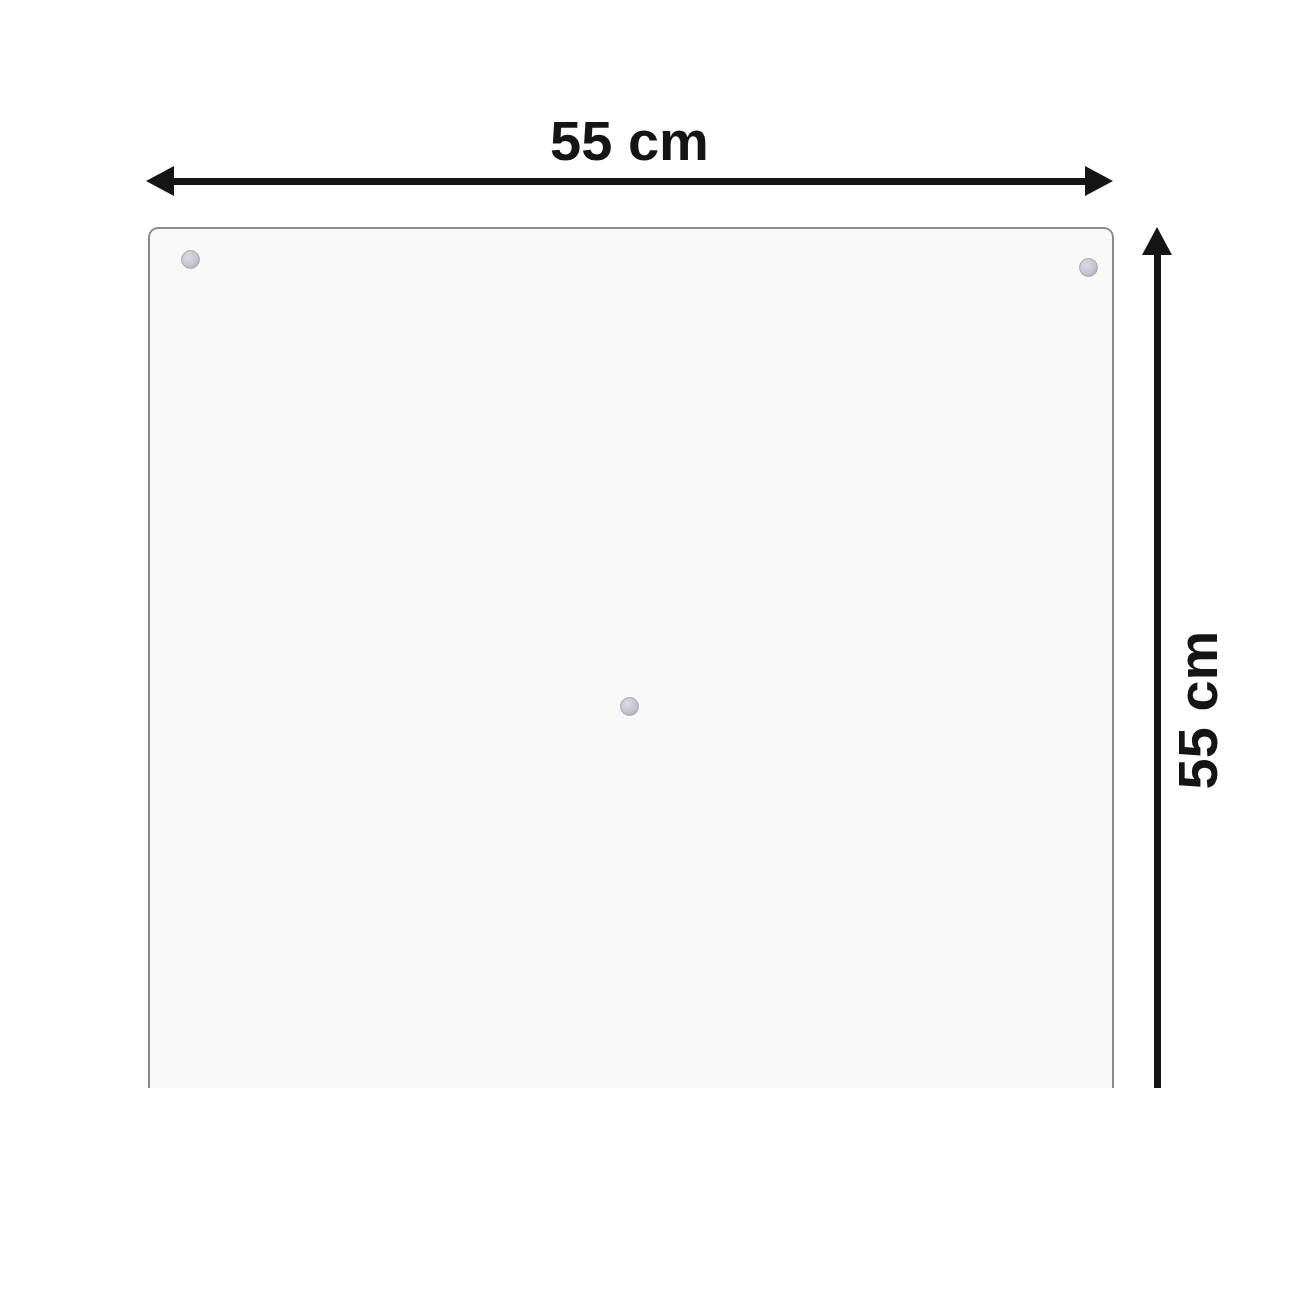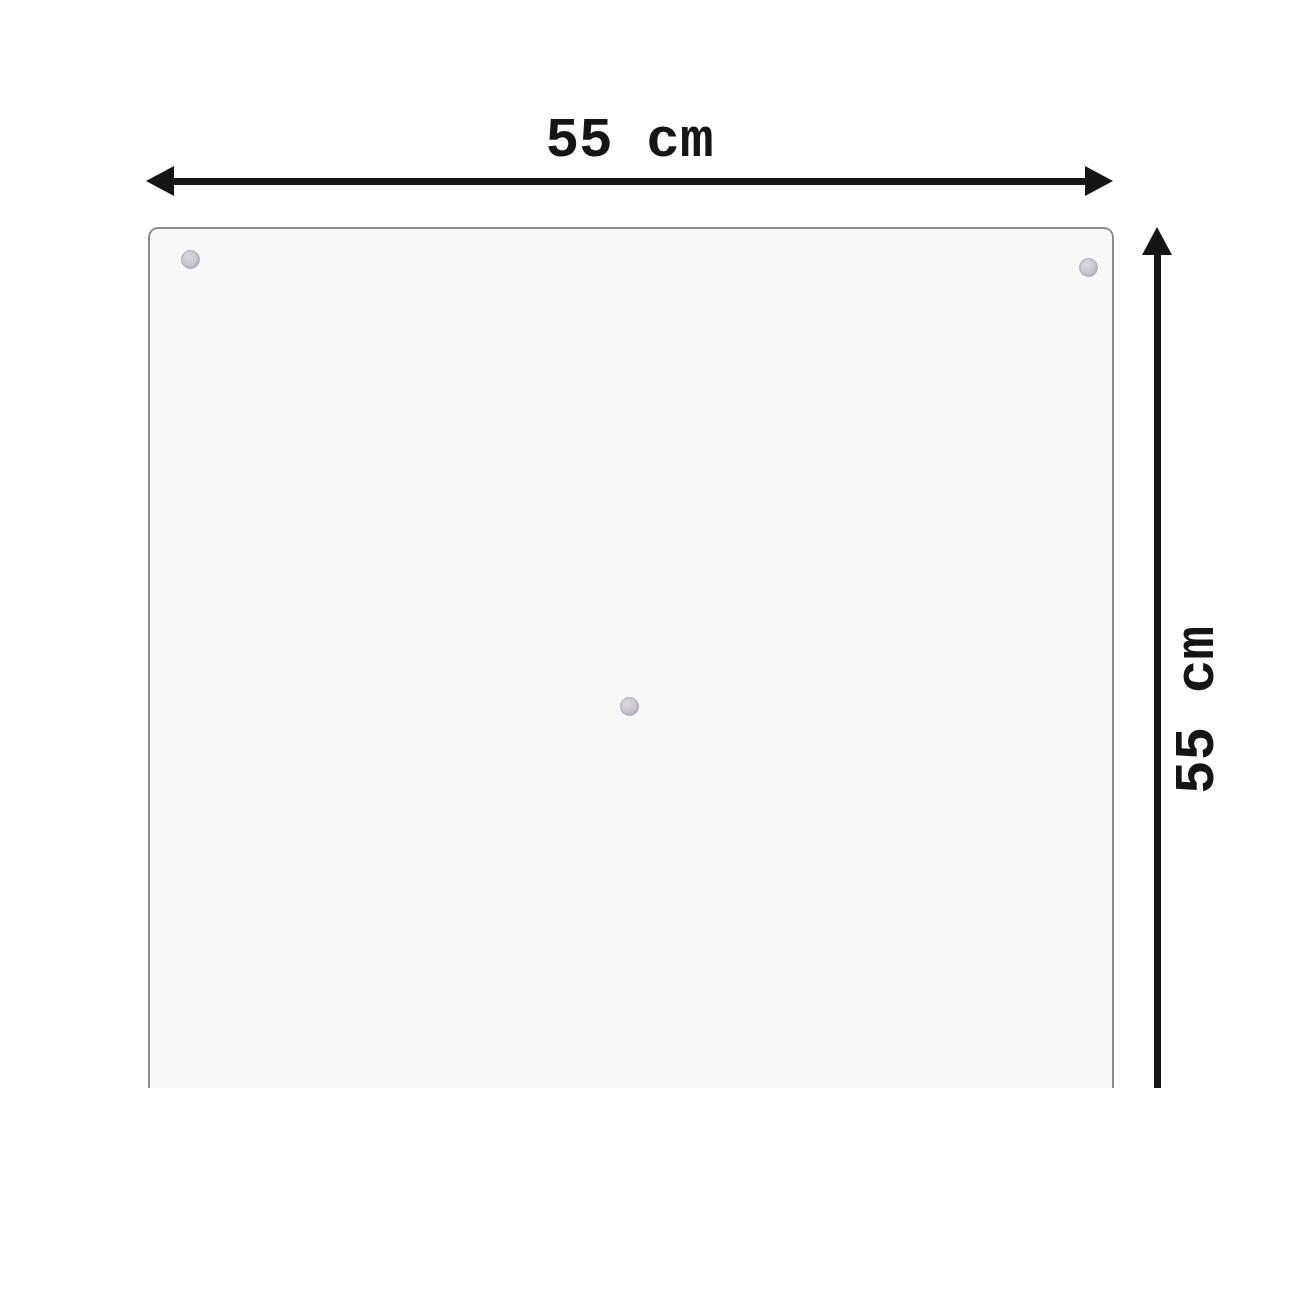--- a/index.html
+++ b/index.html
@@ -11,21 +11,21 @@
     --suction-cup-fill:#c7c3d0;
     --suction-cup-rim:#aaa4b4;
     --suction-cup-highlight:#dddae3;
   }
   html,body{margin:0;padding:0;background:#fff;}
   #stage{
     position:relative;
     width:1300px;height:1088px;
     background:var(--background);
     overflow:hidden;
-    font-family:Liberation Mono, monospace;
+    font-family:Liberation Sans, sans-serif;
   }
   
   .dim-label{
     position:absolute;
     color:var(--label-text);
     font-size:56px;
     font-weight:700;
     line-height:1;
     white-space:nowrap;
   }

